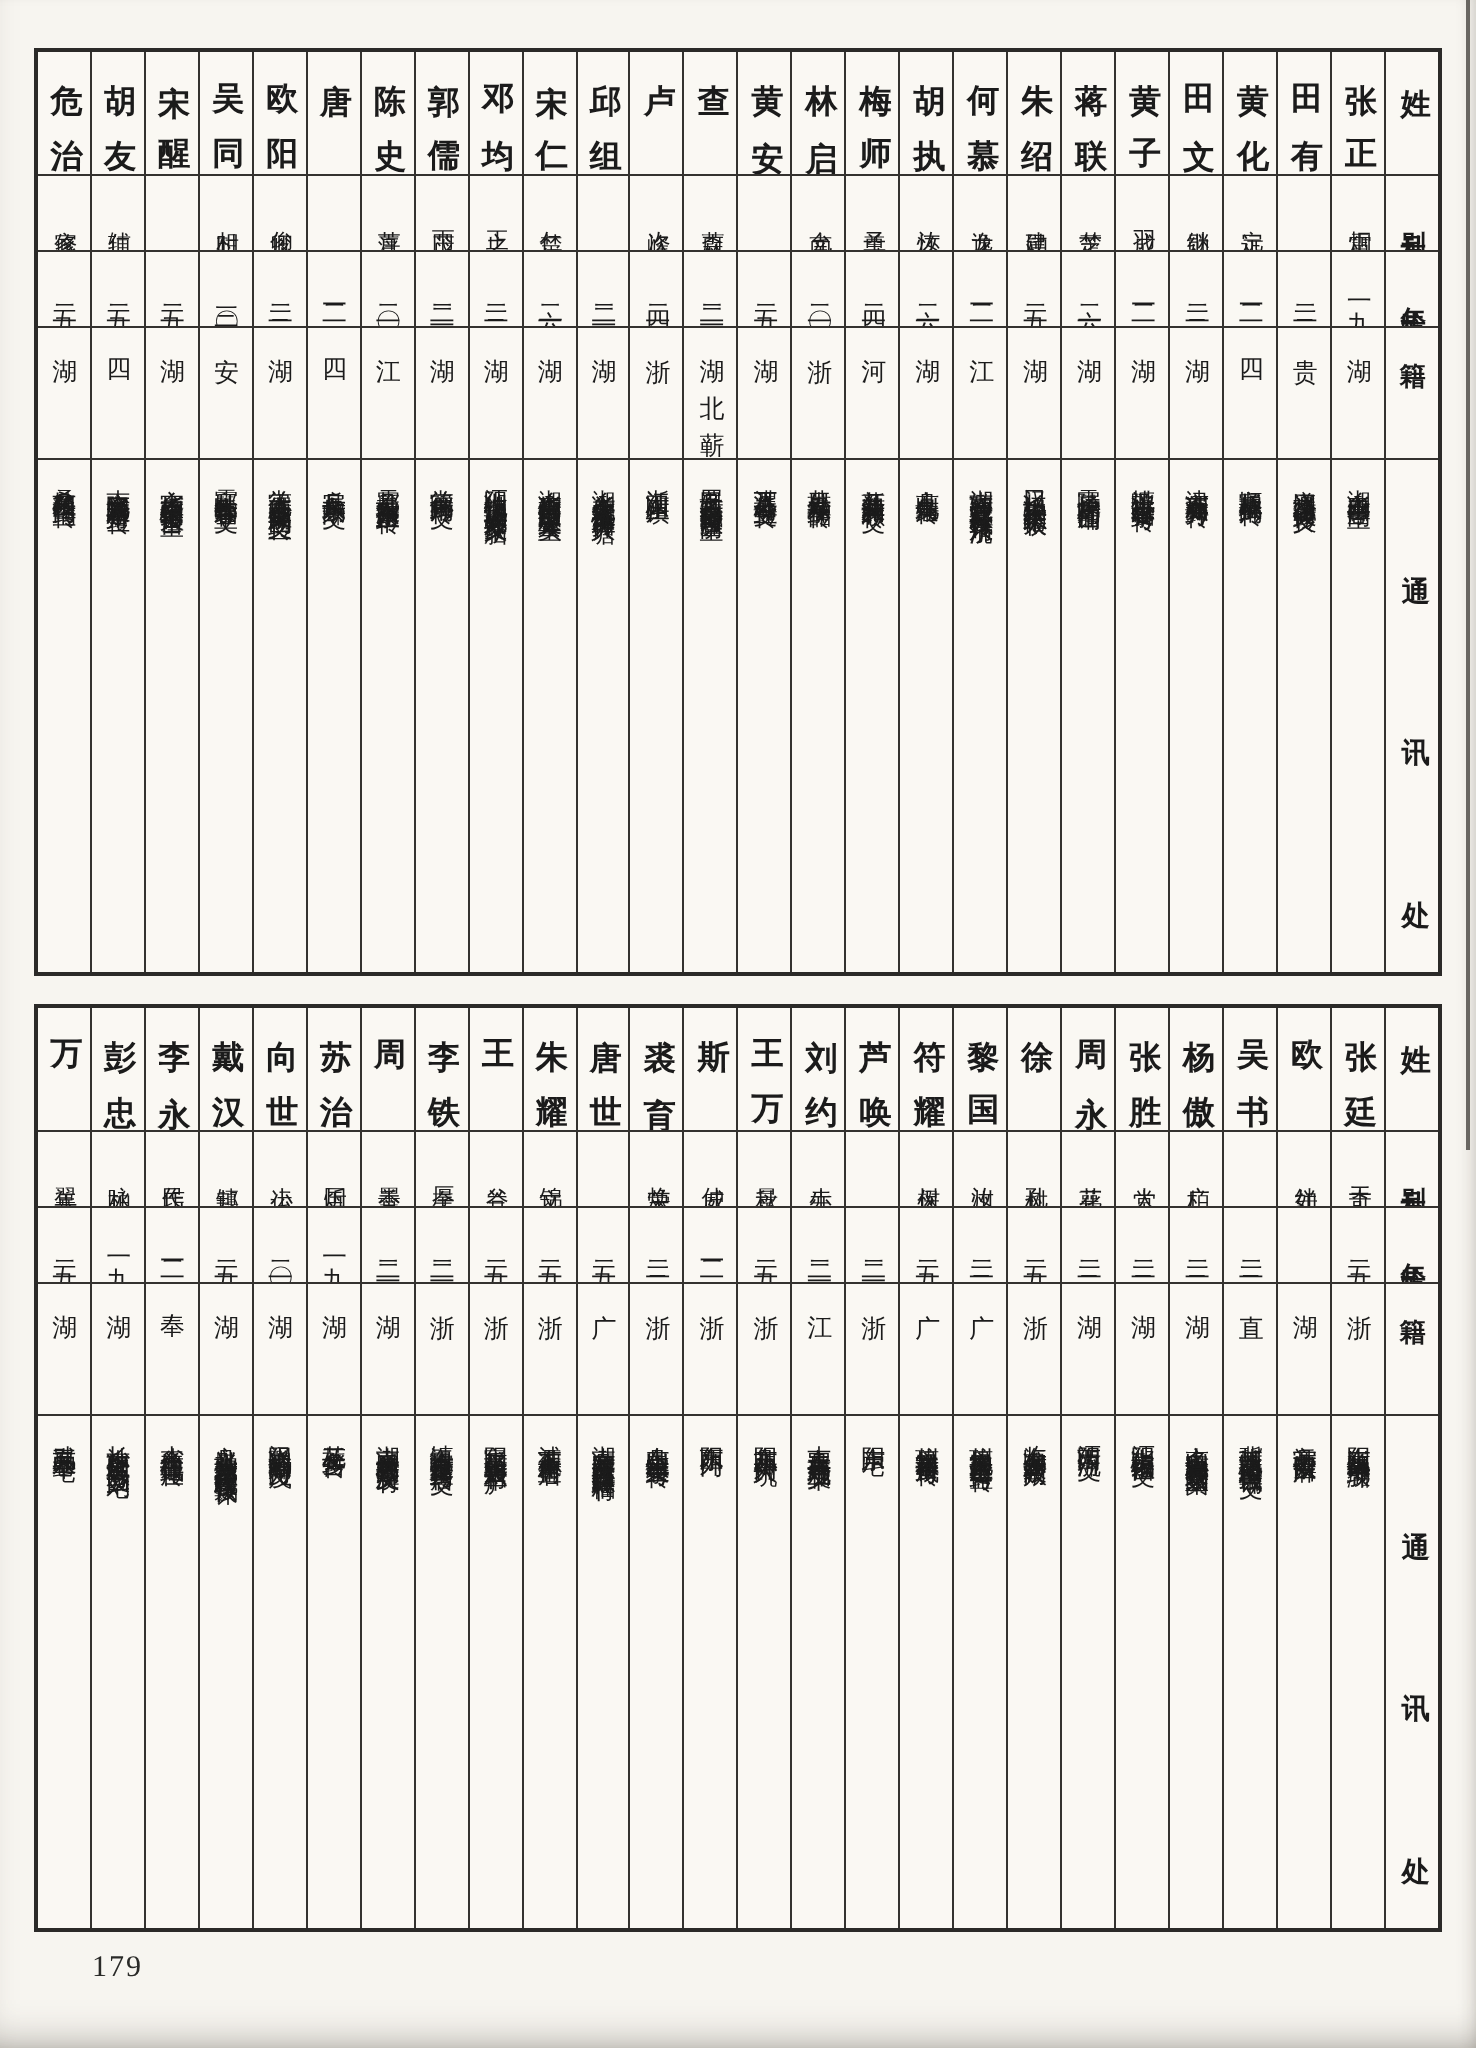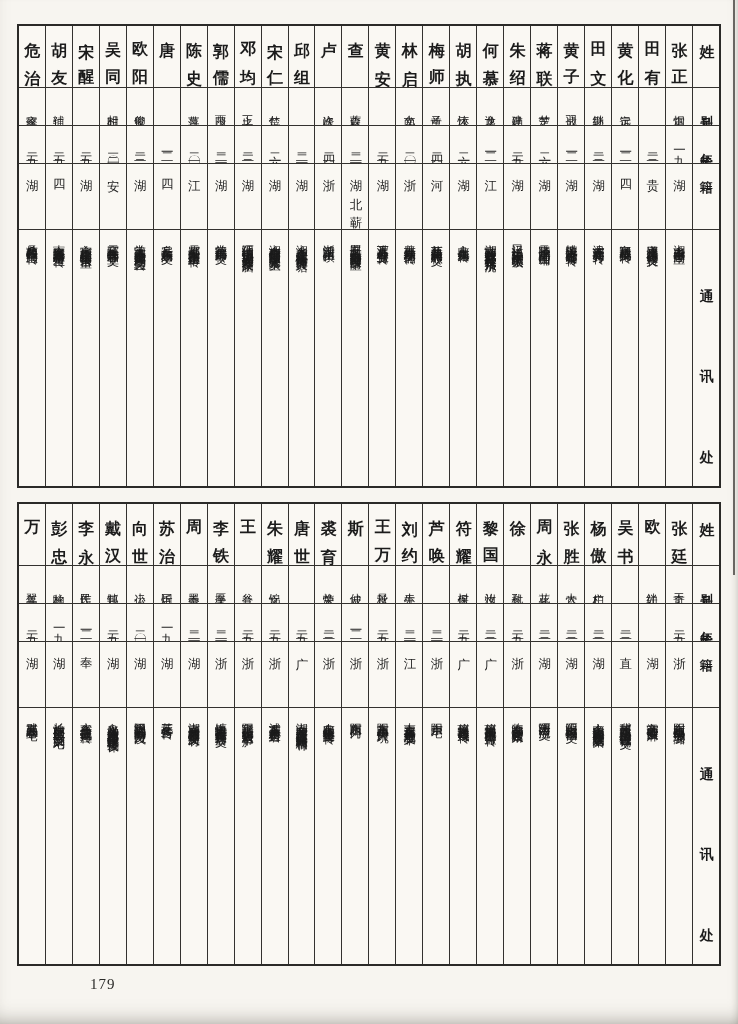--- a/index.html
+++ b/index.html
@@ -59,21 +59,20 @@
   .hdr-alias .vtext  { letter-spacing:2px; font-size:12.5px; }
   .hdr-age .vtext    { letter-spacing:2px; font-size:12.5px; }
   .hdr-native .vtext { padding:7px 0; font-size:13px; }
   .hdr-addr { font-size:14px; }
   .hdr-addr .vtext { padding:46px 0; }
 
   .page-number {
     position:absolute; left:46px; top:976px;
     font-size:15px; letter-spacing:1px; color:#2a2a28;
     font-family:"Liberation Serif","DejaVu Serif",serif;
-    margin-left:44px;
   }
 </style>
 </head>
 <body>
 
 <div class="page">
 
   <div class="scan-edge"></div>
 
   <section class="dir-table table-top">

